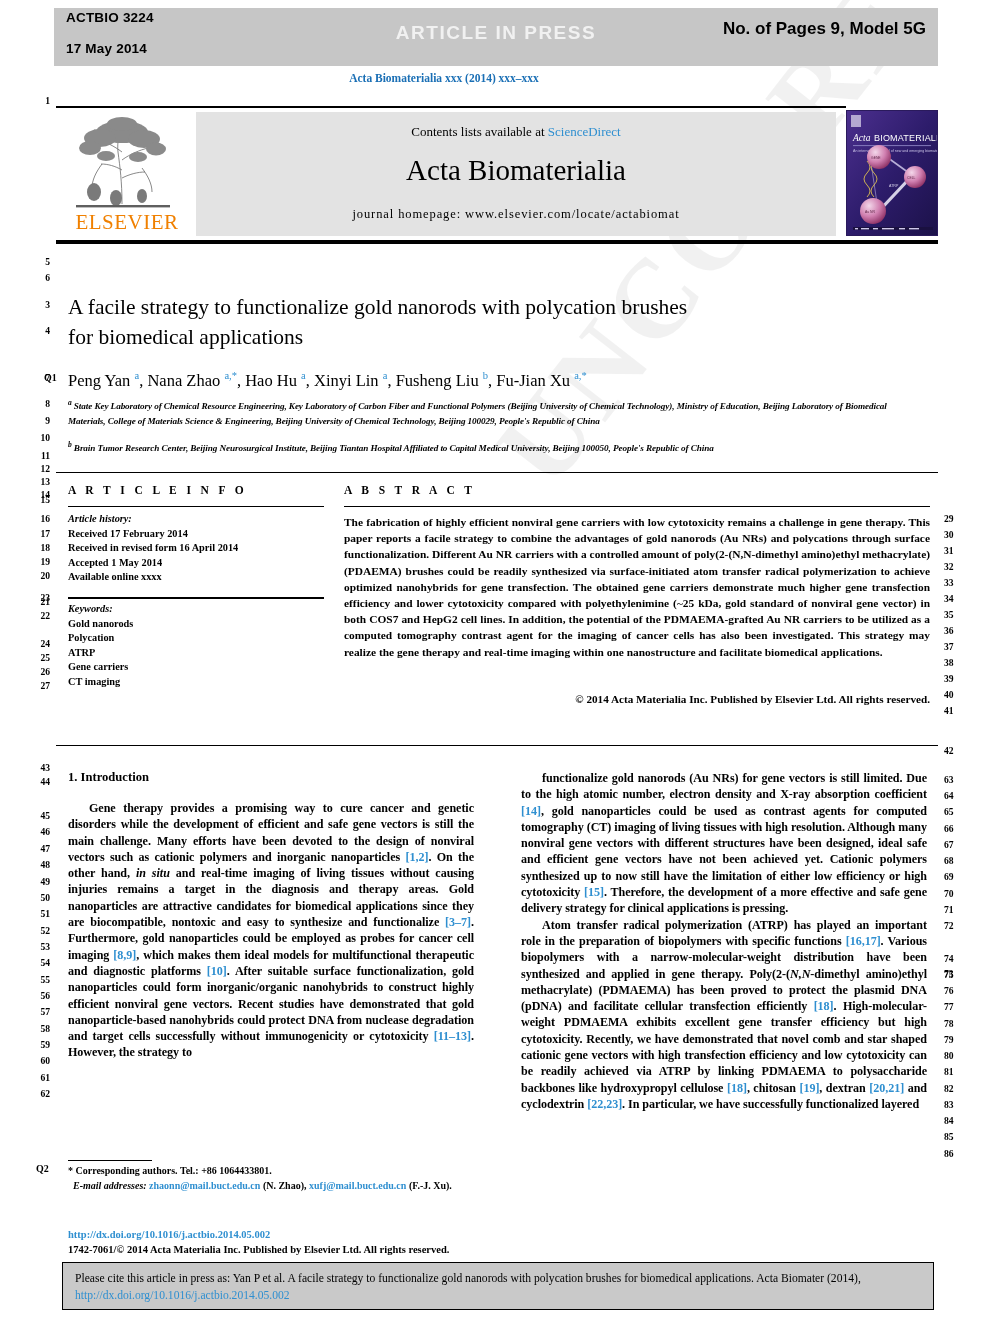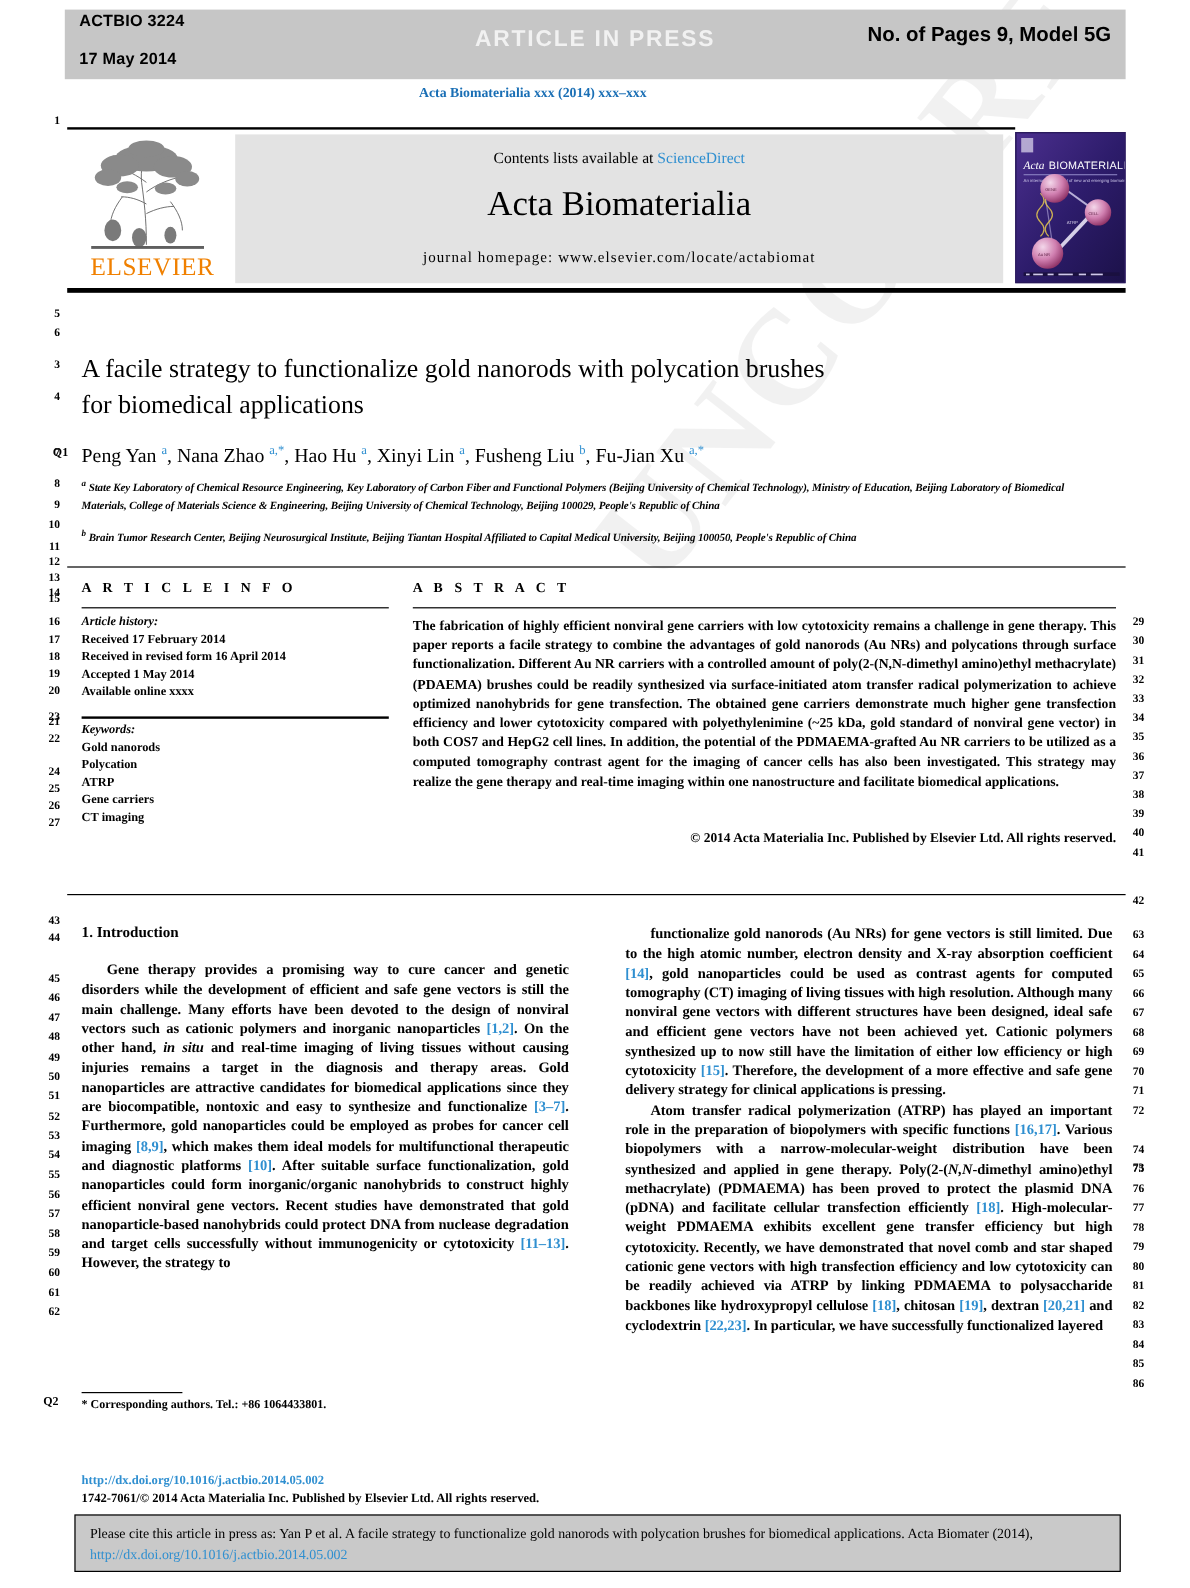--- a/index.html
+++ b/index.html
@@ -386,20 +386,27 @@
 </div>
 
 <div class="col" id="col-right">
   <p>functionalize gold nanorods (Au NRs) for gene vectors is still limited. Due to the high atomic number, electron density and X-ray absorption coefficient <span class="ref">[14]</span>, gold nanoparticles could be used as contrast agents for computed tomography (CT) imaging of living tissues with high resolution. Although many nonviral gene vectors with different structures have been designed, ideal safe and efficient gene vectors have not been achieved yet. Cationic polymers synthesized up to now still have the limitation of either low efficiency or high cytotoxicity <span class="ref">[15]</span>. Therefore, the development of a more effective and safe gene delivery strategy for clinical applications is pressing.</p>
   <p>Atom transfer radical polymerization (ATRP) has played an important role in the preparation of biopolymers with specific functions <span class="ref">[16,17]</span>. Various biopolymers with a narrow-molecular-weight distribution have been synthesized and applied in gene therapy. Poly(2-(<span class="ital">N,N</span>-dimethyl amino)ethyl methacrylate) (PDMAEMA) has been proved to protect the plasmid DNA (pDNA) and facilitate cellular transfection efficiently <span class="ref">[18]</span>. High-molecular-weight PDMAEMA exhibits excellent gene transfer efficiency but high cytotoxicity. Recently, we have demonstrated that novel comb and star shaped cationic gene vectors with high transfection efficiency and low cytotoxicity can be readily achieved via ATRP by linking PDMAEMA to polysaccharide backbones like hydroxypropyl cellulose <span class="ref">[18]</span>, chitosan <span class="ref">[19]</span>, dextran <span class="ref">[20,21]</span> and cyclodextrin <span class="ref">[22,23]</span>. In particular, we have successfully functionalized layered</p>
 </div>
 
 <div class="foot-rule"></div>
 <div class="footnote">
   <div>* Corresponding authors. Tel.: +86 1064433801.</div>
+  <div>
+    &nbsp;&nbsp;<span class="em">E-mail addresses:</span>
+    <span class="lnk">zhaonn@mail.buct.edu.cn</span>
+    <span>(N. Zhao),</span>
+    <span class="lnk">xufj@mail.buct.edu.cn</span>
+    <span>(F.-J. Xu).</span>
+  </div>
 </div>
 
 <div class="doi-line">
   <div class="lnk">http://dx.doi.org/10.1016/j.actbio.2014.05.002</div>
   <div>1742-7061/© 2014 Acta Materialia Inc. Published by Elsevier Ltd. All rights reserved.</div>
 </div>
 
 <div class="cite-box">
   <div class="cite-text"><span>Please cite this article in press as: Yan P et al. A facile strategy to functionalize gold nanorods with polycation brushes for biomedical applications. Acta Biomater (2014), </span><span class="lnk">http://dx.doi.org/10.1016/j.actbio.2014.05.002</span></div>
 </div>

